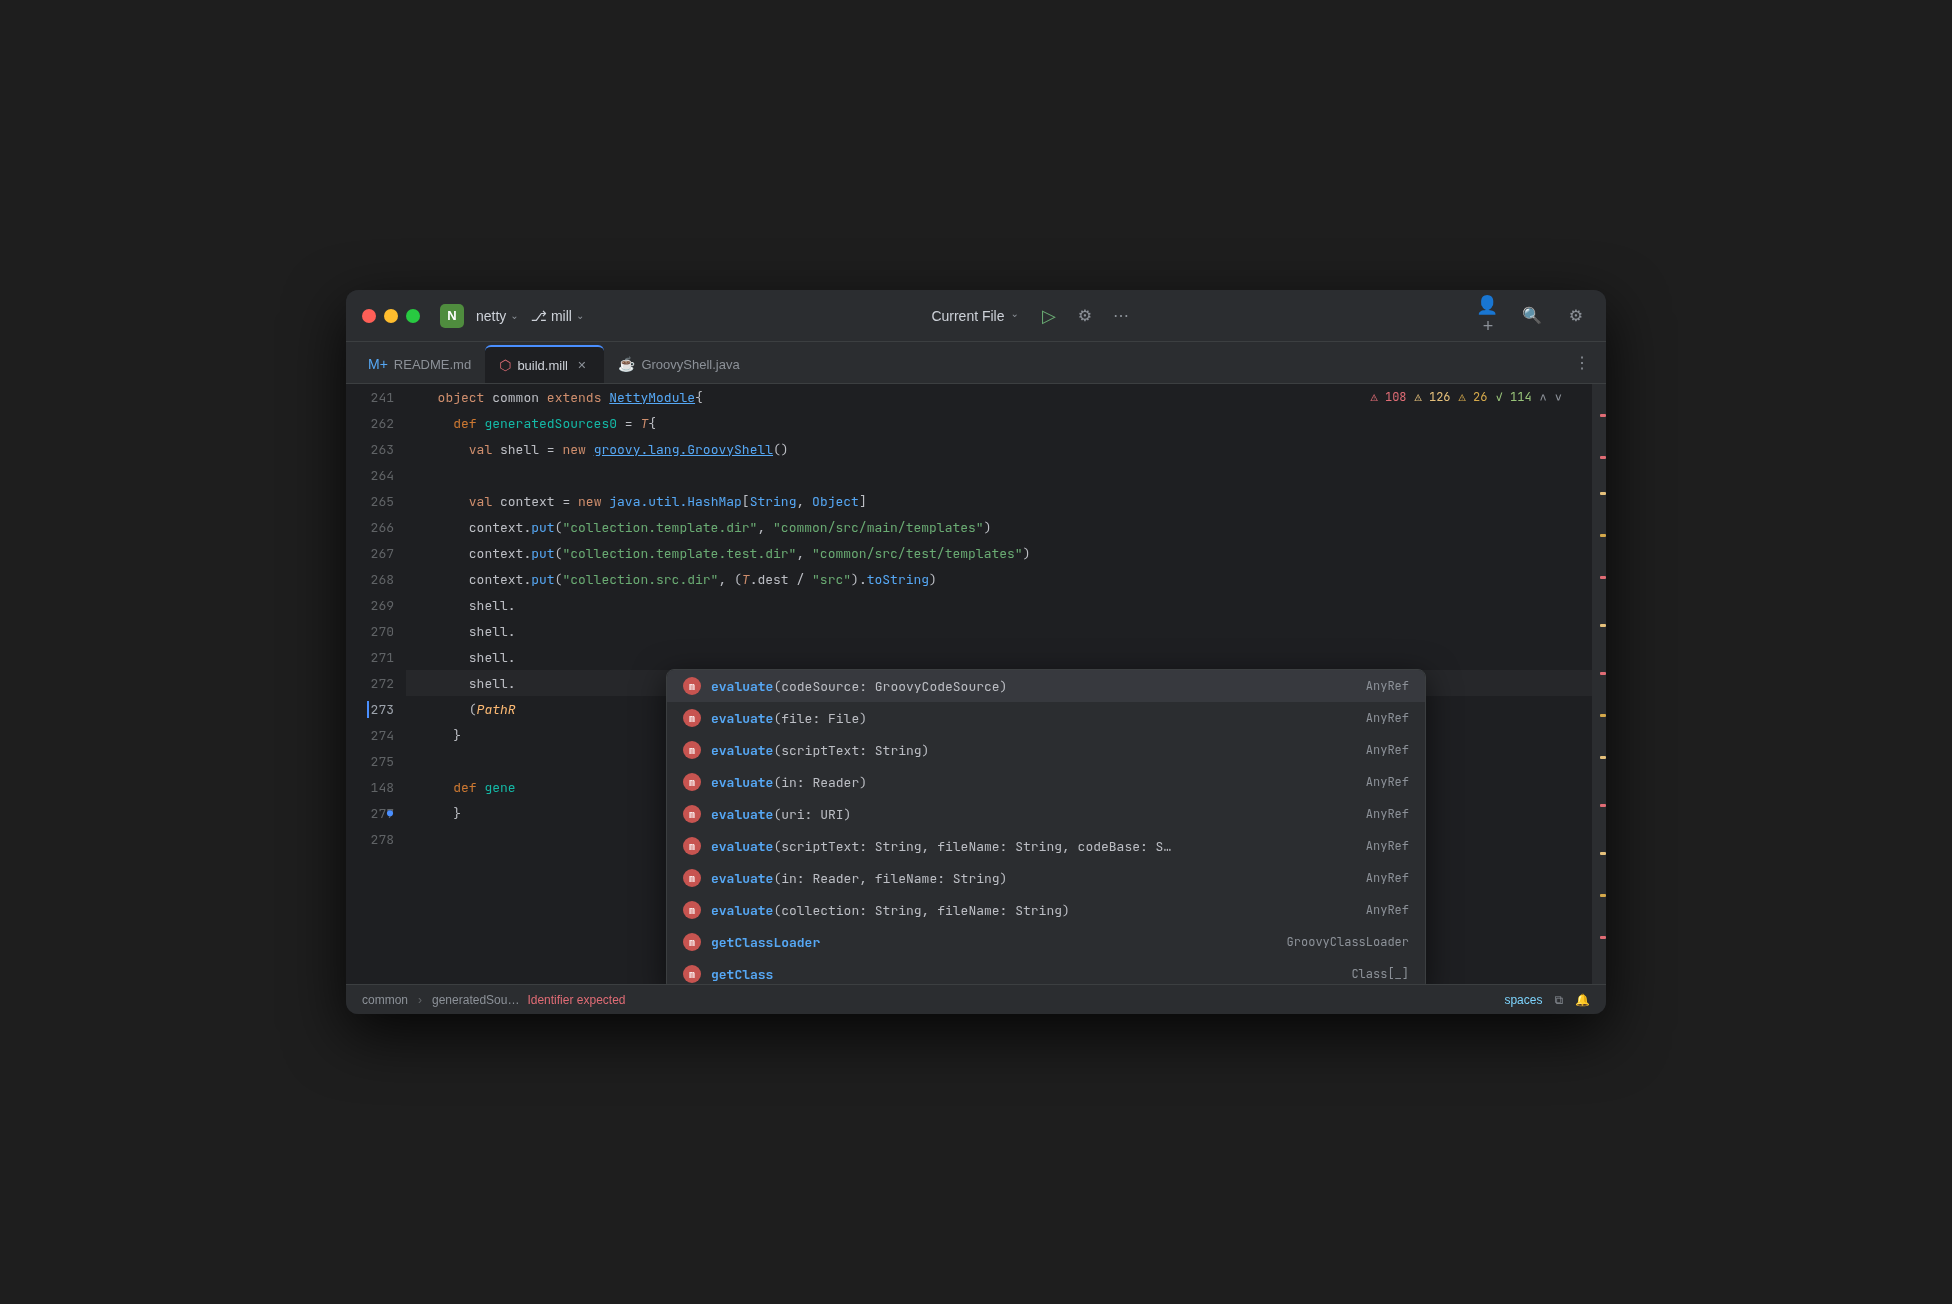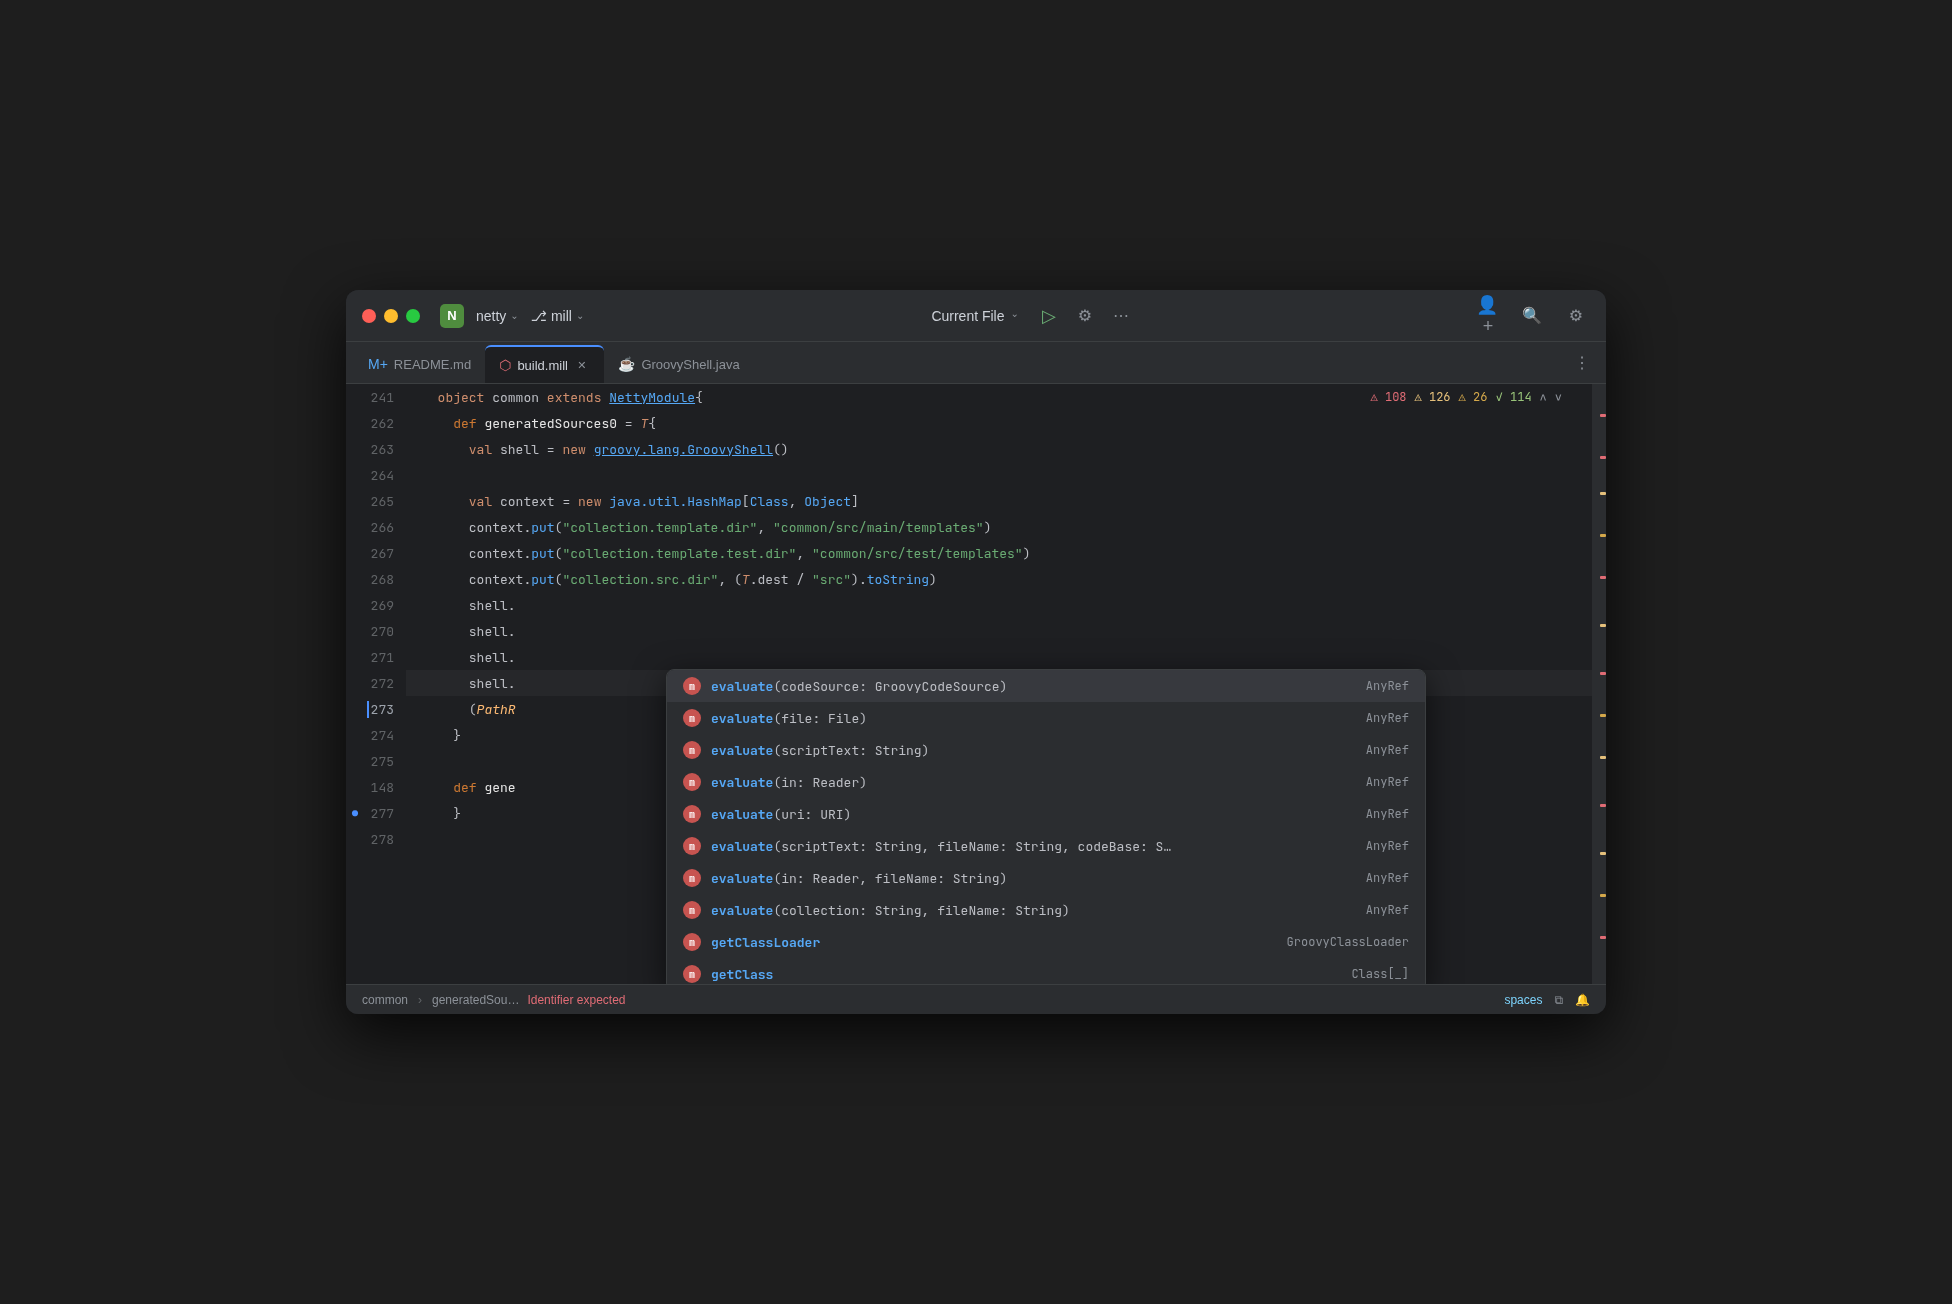--- a/index.html
+++ b/index.html
@@ -170,20 +170,21 @@
     .gutter-line {
       height: 26px;
       display: flex;
       align-items: center;
       justify-content: flex-end;
       padding-right: 12px;
       font-family: 'JetBrains Mono', 'Fira Code', 'Consolas', monospace;
       font-size: 13px;
       color: #606366;
       position: relative;
+      margin-left: 35px;
     }
     .gutter-line.active-line { color: #9da3ac; }
     .gutter-line .debug-icon {
       position: absolute;
       left: 6px;
       color: #4a8fff;
       font-size: 10px;
     }
     .code-content {
       flex: 1;
@@ -196,21 +197,21 @@
       display: flex;
       align-items: center;
       padding-left: 16px;
       font-family: 'JetBrains Mono', 'Fira Code', 'Consolas', monospace;
       font-size: 13px;
       white-space: pre;
     }
     .kw { color: #cf8e6d; }
     .kw2 { color: #cc7832; }
     .fn { color: #56a8f5; }
-    .fn2 { color: #e5e5e5; }
+    .fn2 { color: #14b8a6; }
     .str { color: #6aab73; }
     .type { color: #56a8f5; }
     .plain { color: #bcbec4; }
     .italic { font-style: italic; color: #cf8e6d; }
     .italic2 { font-style: italic; color: #fdba74; }
     .underline { text-decoration: underline; }
     
     .scrollbar-markers {
       width: 14px;
       background: #2b2d30;
@@ -423,21 +424,21 @@
         <span class="plain">    </span><span class="kw2">def</span><span class="plain"> </span><span class="fn2">generatedSources0</span><span class="plain"> = </span><span class="italic">T</span><span class="plain">{</span>
       </div>
 
       <div class="code-line">
         <span class="plain">      </span><span class="kw">val</span><span class="plain"> shell = </span><span class="kw">new</span><span class="plain"> </span><span class="type underline">groovy.lang.GroovyShell</span><span class="plain">()</span>
       </div>
 
       <div class="code-line"></div>
 
       <div class="code-line">
-        <span class="plain">      </span><span class="kw">val</span><span class="plain"> context = </span><span class="kw">new</span><span class="plain"> </span><span class="type">java.util.HashMap</span><span class="plain">[</span><span class="type">Class</span><span class="plain">, </span><span class="type">Object</span><span class="plain">]</span>
+        <span class="plain">      </span><span class="kw">val</span><span class="plain"> context = </span><span class="kw">new</span><span class="plain"> </span><span class="type">java.util.HashMap</span><span class="plain">[</span><span class="type">String</span><span class="plain">, </span><span class="type">Object</span><span class="plain">]</span>
       </div>
 
       <div class="code-line">
         <span class="plain">      context.</span><span class="fn">put</span><span class="plain">(</span><span class="str">"collection.template.dir"</span><span class="plain">, </span><span class="str">"common/src/main/templates"</span><span class="plain">)</span>
       </div>
 
       <div class="code-line">
         <span class="plain">      context.</span><span class="fn">put</span><span class="plain">(</span><span class="str">"collection.template.test.dir"</span><span class="plain">, </span><span class="str">"common/src/test/templates"</span><span class="plain">)</span>
       </div>
 

